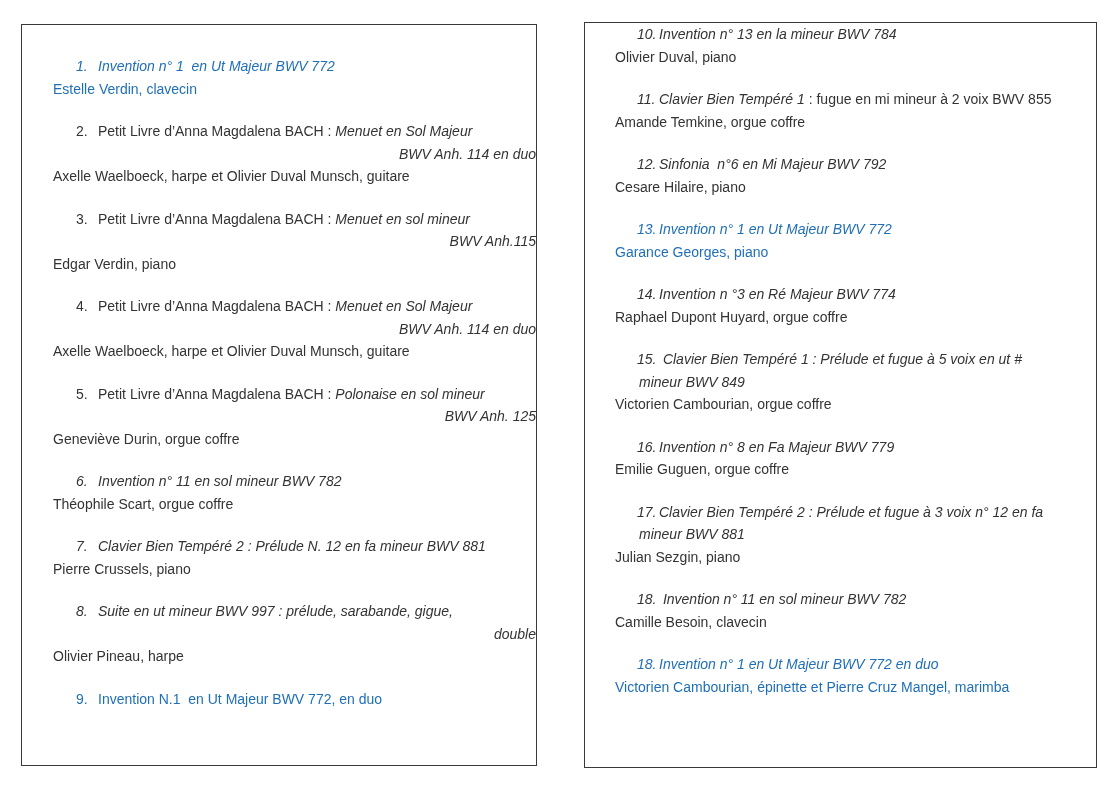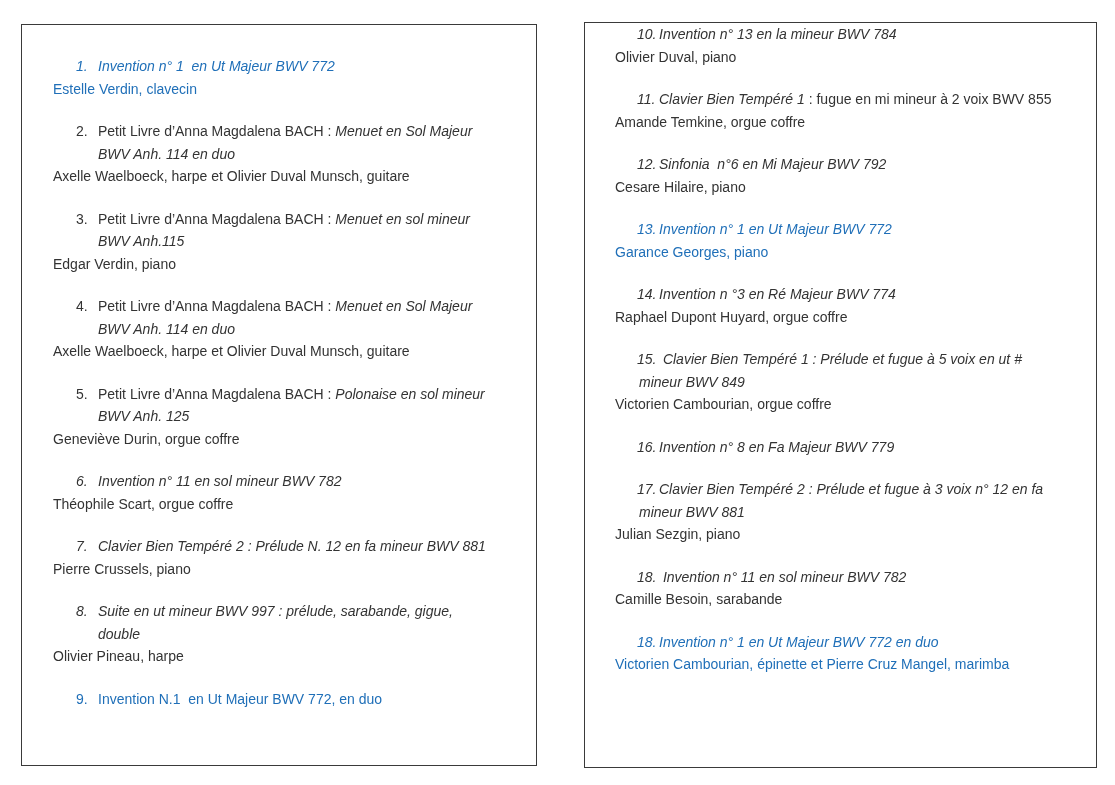--- a/index.html
+++ b/index.html
@@ -13,21 +13,21 @@
     position:absolute;background:#ffffff;border:1px solid #3a3a3a;
     box-sizing:border-box;overflow:hidden;
   }
   .page-left{left:21px;top:24px;width:516px;height:742px;padding-top:30px;}
   .page-right{left:584px;top:22px;width:513px;height:746px;}
   .line,.perf{
     font-size:14px;line-height:22.5px;white-space:pre;
   }
   .item + .item{margin-top:20px;}
   .page-left .first{padding-left:54px;}
-  .page-left .wrapline{padding-left:76px;}
+  .page-left .wrapline{padding-left:76px;text-align:right;}
   .page-left .perf{padding-left:31px;}
   .page-right .first{padding-left:52px;}
   .page-right .wrapline{padding-left:54px;}
   .page-right .perf{padding-left:30px;}
   .num{display:inline-block;min-width:22px;}
   .it{font-style:italic;}
   .blue{color:var(--accent);}
 </style>
 </head>
 <body style="--accent: #1f6fb8; color: rgb(51, 51, 51); background: rgb(255, 255, 255);">
@@ -99,29 +99,30 @@
           <div class="line first"><span class="num it">14.</span><span class="it">Invention n °3 en Ré Majeur BWV 774</span></div>
           <div class="perf">Raphael Dupont Huyard, orgue coffre</div>
         </div>
         <div class="item">
           <div class="line first"><span class="num it">15.</span><span class="it"> Clavier Bien Tempéré 1 : Prélude et fugue à 5 voix en ut #</span></div>
           <div class="line wrapline"><span class="it">mineur BWV 849</span></div>
           <div class="perf">Victorien Cambourian, orgue coffre</div>
         </div>
         <div class="item">
           <div class="line first"><span class="num it">16.</span><span class="it">Invention n° 8 en Fa Majeur BWV 779</span></div>
+          <div class="perf">Emilie Guguen, orgue coffre</div>
         </div>
         <div class="item">
           <div class="line first"><span class="num it">17.</span><span class="it">Clavier Bien Tempéré 2 : Prélude et fugue à 3 voix n° 12 en fa</span></div>
           <div class="line wrapline"><span class="it">mineur BWV 881</span></div>
           <div class="perf">Julian Sezgin, piano</div>
         </div>
         <div class="item">
           <div class="line first"><span class="num it">18.</span><span class="it"> Invention n° 11 en sol mineur BWV 782</span></div>
-          <div class="perf">Camille Besoin, sarabande</div>
+          <div class="perf">Camille Besoin, clavecin</div>
         </div>
         <div class="item blue">
           <div class="line first"><span class="num it">18.</span><span class="it">Invention n° 1 en Ut Majeur BWV 772 en duo</span></div>
           <div class="perf">Victorien Cambourian, épinette et Pierre Cruz Mangel, marimba</div>
         </div>
       </div>
   </section>
 </div>
 
 </body></html>

